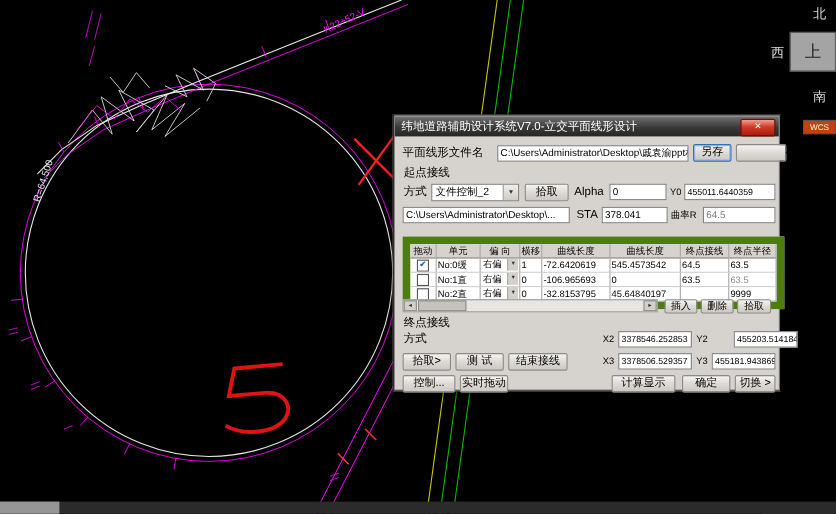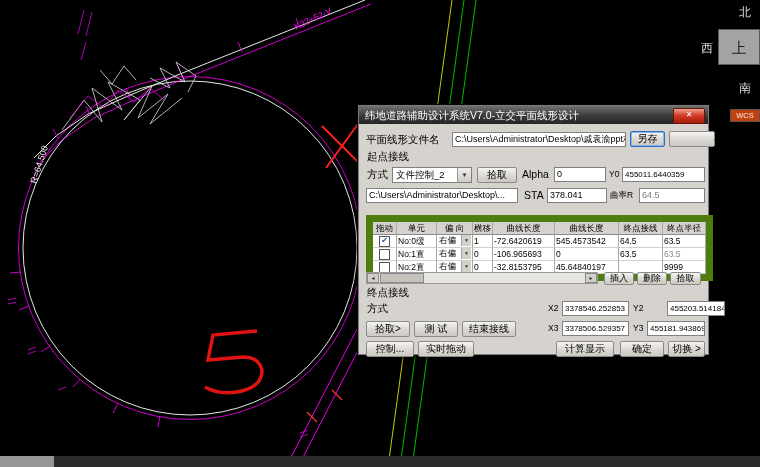--- a/index.html
+++ b/index.html
@@ -216,21 +216,21 @@
 
     <div class="btn" style="left:8px;top:216px;width:44px;">拾取&gt;</div>
     <div class="btn" style="left:56px;top:216px;width:44px;">测 试</div>
     <div class="btn" style="left:104px;top:216px;width:54px;">结束接线</div>
     <div class="lbl s" style="left:190px;top:216px;">X3</div>
     <div class="field xs" style="left:204px;top:216px;width:67px;">3378506.529357</div>
     <div class="lbl s" style="left:275px;top:216px;">Y3</div>
     <div class="field xs" style="left:289px;top:216px;width:58px;">455181.9438698</div>
 
     <div class="btn" style="left:8px;top:236px;width:48px;">控制...</div>
-    <div class="btn" style="left:60px;top:236px;width:56px;">实时拖动</div>
+    <div class="btn" style="left:60px;top:236px;width:44px;">实时拖动</div>
     <div class="btn" style="left:198px;top:236px;width:58px;">计算显示</div>
     <div class="btn" style="left:262px;top:236px;width:44px;">确定</div>
     <div class="btn" style="left:310px;top:236px;width:37px;">切换 &gt;</div>
   </div>
 
   <div class="bbar"></div>
   <div class="bbar-left"></div>
 </div>
 
 </body></html>

